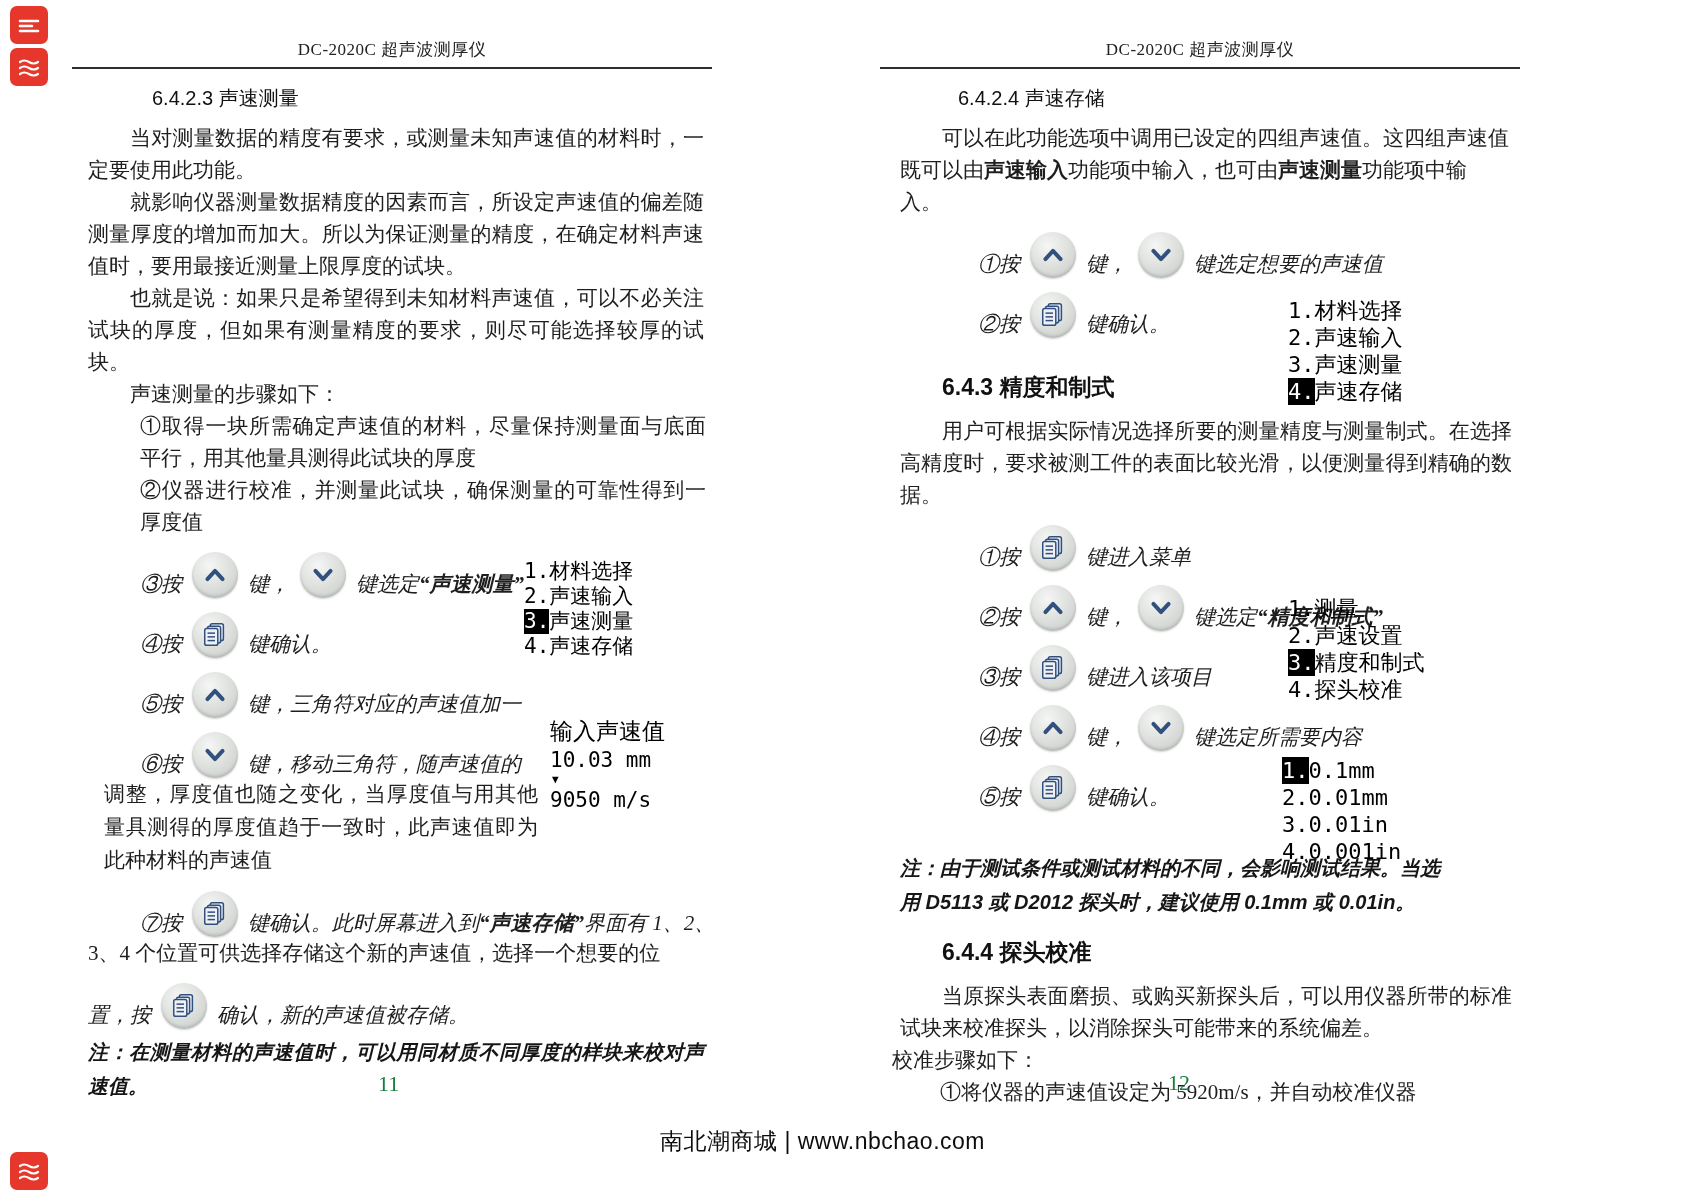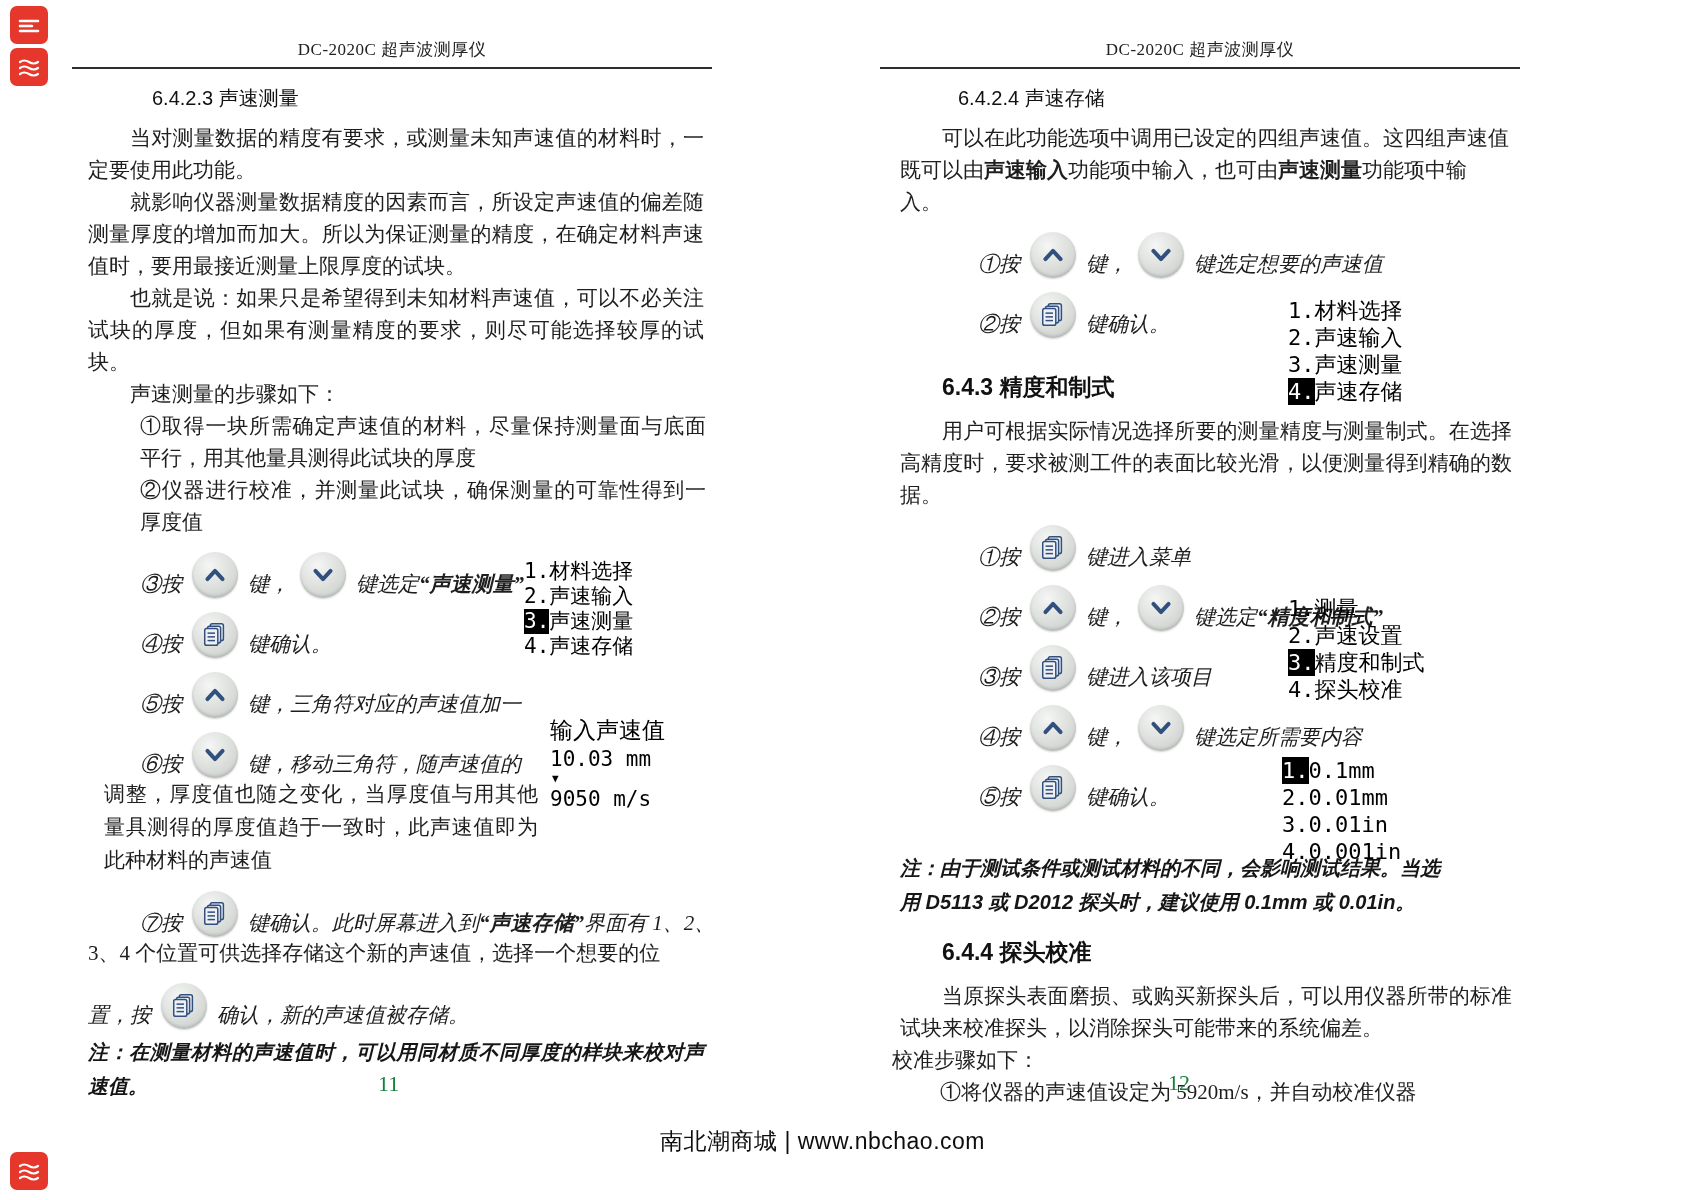--- a/index.html
+++ b/index.html
@@ -81,21 +81,21 @@
     position:absolute;font-family:"DejaVu Sans Mono","Liberation Mono",monospace;
     font-size:21px;line-height:25px;color:#000;white-space:nowrap;margin-top:32px;
   }
   .lcd-menu.big{font-size:22px;line-height:27px;}
   .lcd-menu .num{display:inline-block;}
   .lcd-menu .sel{background:#000;color:#fff;}
   .lcd-display{
     position:absolute;font-family:"DejaVu Sans Mono","Liberation Mono",monospace;
     font-size:21px;line-height:28px;color:#000;white-space:nowrap;
   }
-  .lcd-display .t{font-size:23px;font-family:Liberation Serif, serif;text-align:right;}
+  .lcd-display .t{font-size:23px;font-family:Liberation Sans, sans-serif;text-align:right;}
   .lcd-display .ptr{font-size:11px;line-height:12px;display:block;margin-left:2px;}
   
   .pagenum{position:absolute;font-size:22px;color:#15803d;}
   #footer-site{
     position:absolute;left:660px;top:1126px;
     font-family:"Liberation Sans","DejaVu Sans",sans-serif;
     font-size:23px;color:#0d0d0d;letter-spacing:.5px;
   }
 </style>
 </head>

